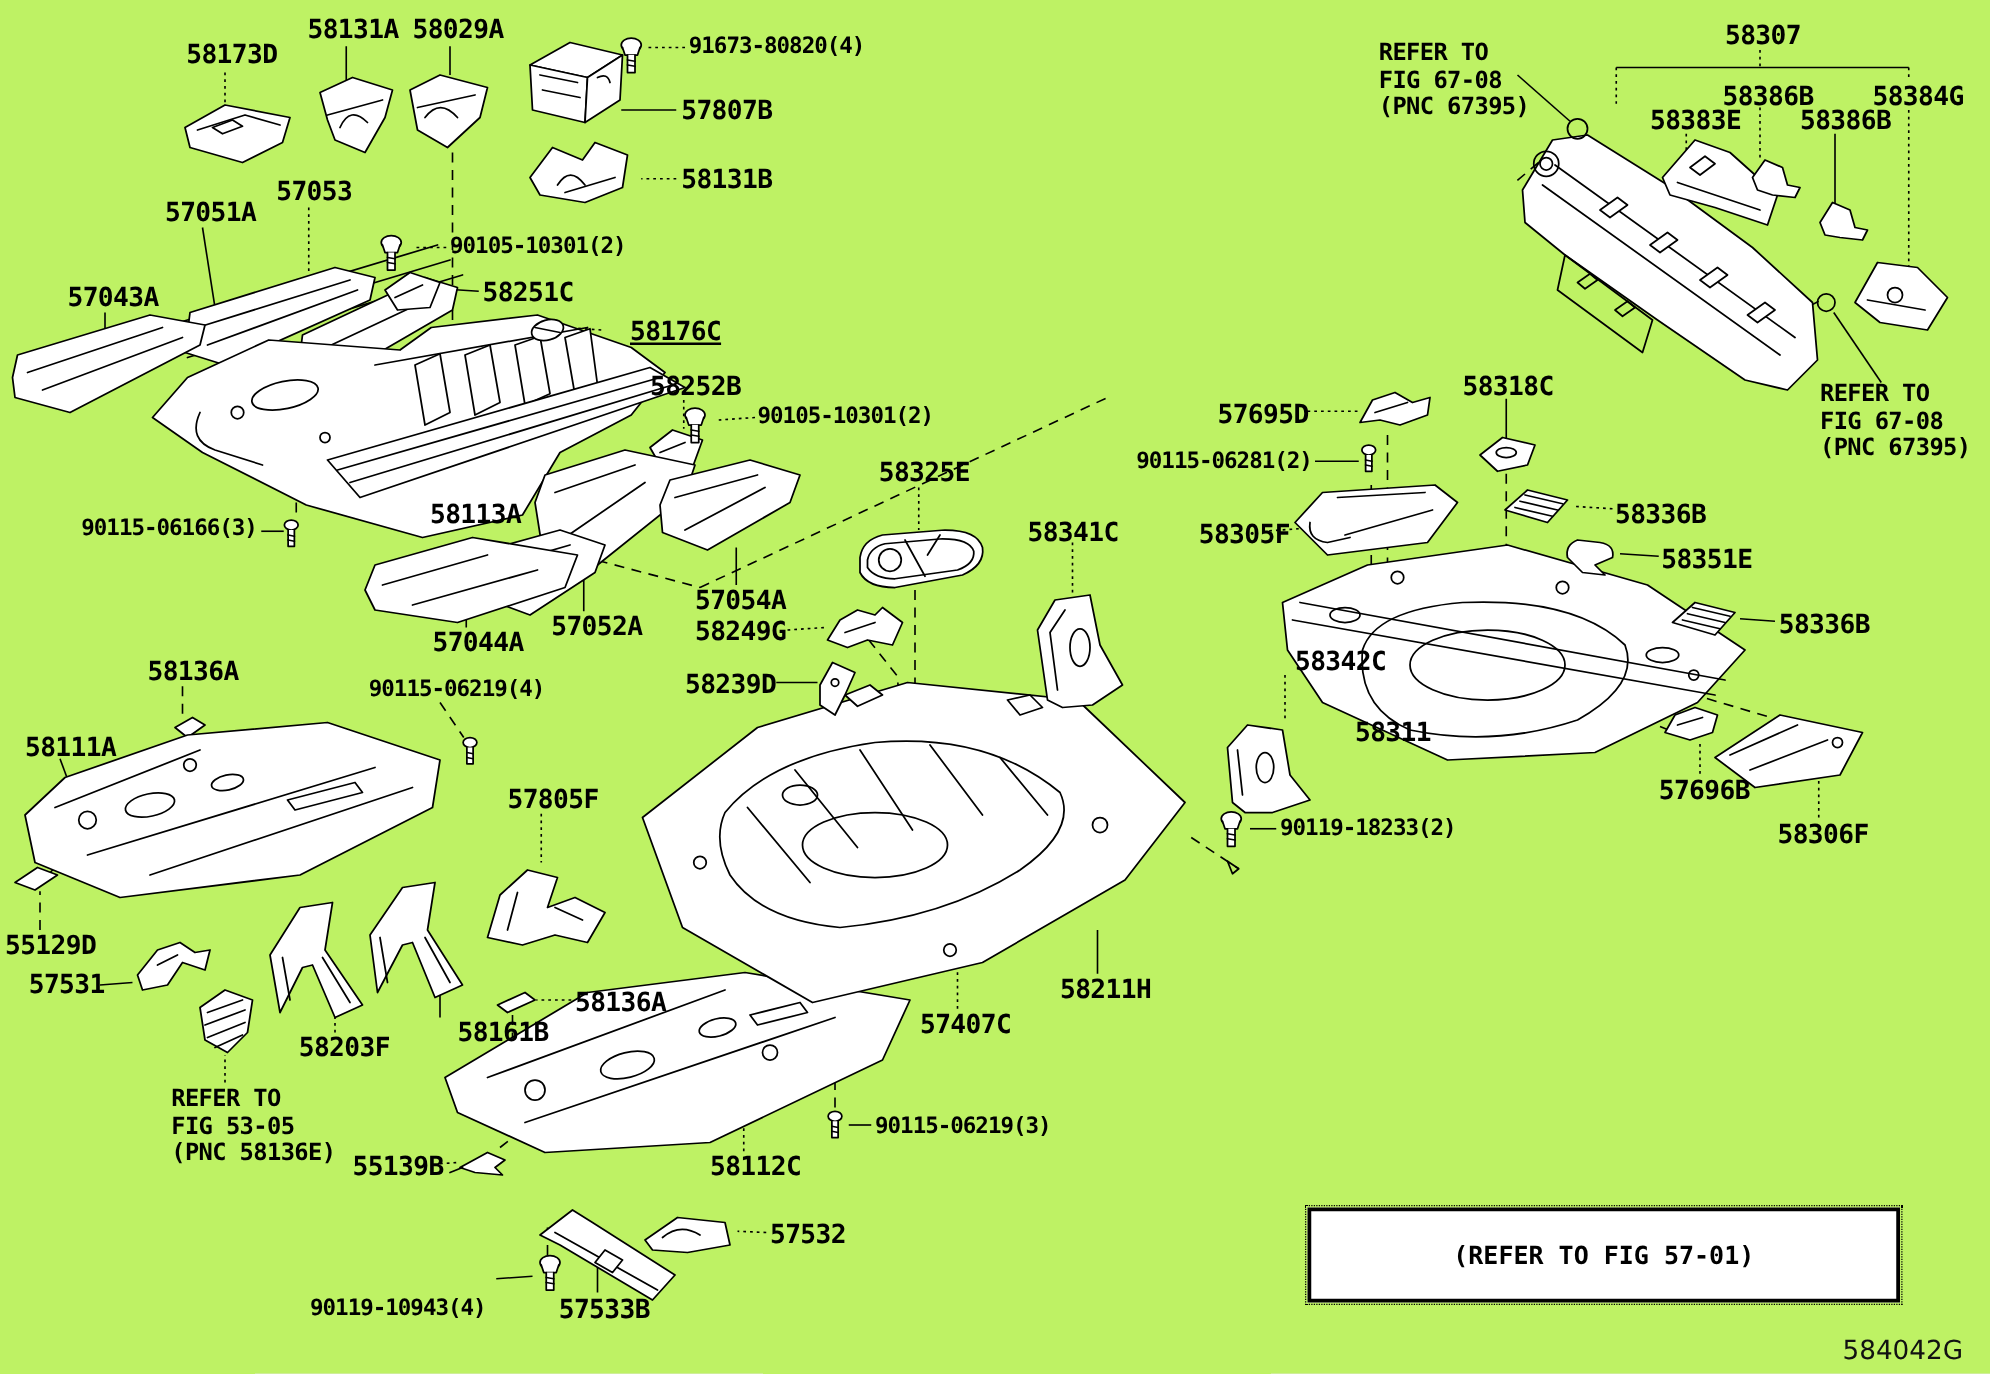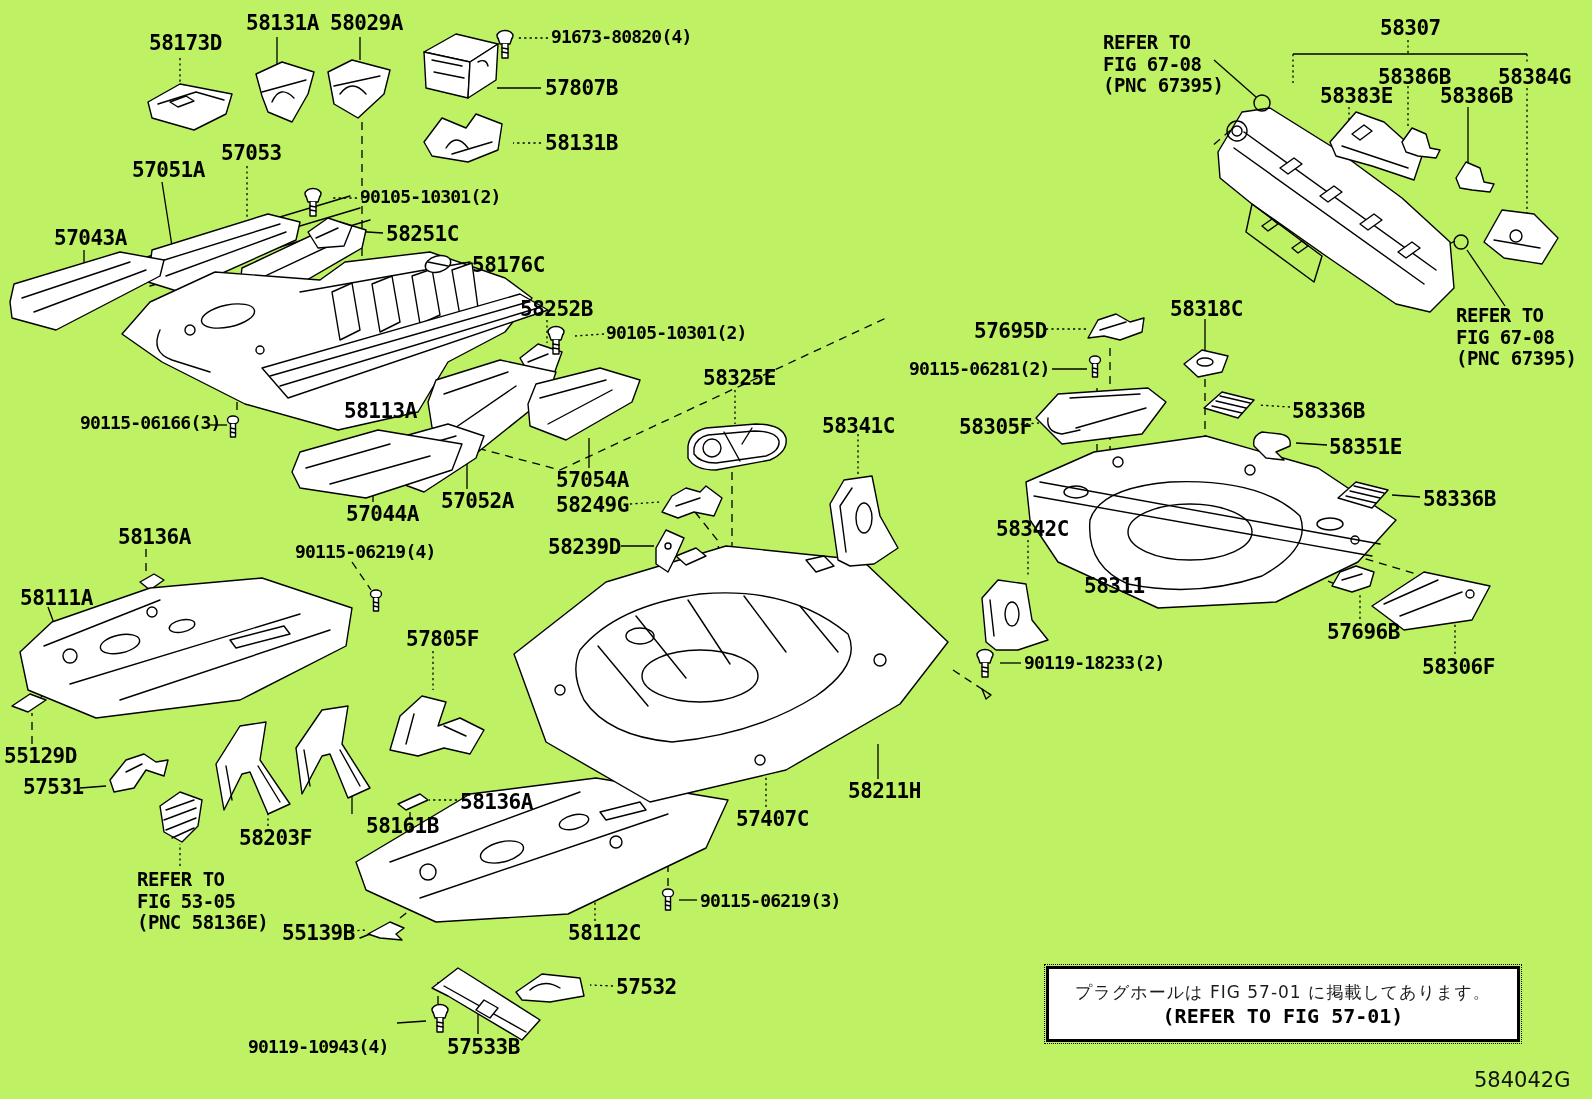--- a/index.html
+++ b/index.html
@@ -419,24 +419,24 @@
       <div class="lbl" style="left: 246px; top: 12px;">58131A</div>
       <div class="lbl" style="left: 330px; top: 12px;">58029A</div>
       <div class="lbl sm" style="left: 551px; top: 28px;">91673-80820(4)</div>
       <div class="lbl" style="left: 545px; top: 77px;">57807B</div>
       <div class="lbl" style="left: 545px; top: 132px;">58131B</div>
       <div class="lbl" style="left: 132px; top: 159px;">57051A</div>
       <div class="lbl" style="left: 221px; top: 142px;">57053</div>
       <div class="lbl sm" style="left: 360px; top: 188px;">90105-10301(2)</div>
       <div class="lbl" style="left: 386px; top: 223px;">58251C</div>
       <div class="lbl" style="left: 54px; top: 227px;">57043A</div>
-      <div class="lbl" style="left: 472px; top: 254px;">58176C</div>
+      <div class="lbl" style="left: 504px; top: 254px; text-decoration: underline;">58176C</div>
       <div class="lbl" style="left: 520px; top: 298px;">58252B</div>
       <div class="lbl sm" style="left: 606px; top: 324px;">90105-10301(2)</div>
-      <div class="lbl sm" style="left: 65px; top: 414px; margin-left: 15px;">90115-06166(3)</div>
+      <div class="lbl sm" style="left: 65px; top: 414px;">90115-06166(3)</div>
       <div class="lbl" style="left: 344px; top: 400px;">58113A</div>
       <div class="lbl" style="left: 556px; top: 469px;">57054A</div>
       <div class="lbl" style="left: 556px; top: 494px;">58249G</div>
       <div class="lbl" style="left: 441px; top: 490px;">57052A</div>
       <div class="lbl" style="left: 346px; top: 503px;">57044A</div>
       <div class="lbl" style="left: 118px; top: 526px;">58136A</div>
       <div class="lbl sm" style="left: 295px; top: 543px;">90115-06219(4)</div>
       <div class="lbl" style="left: 20px; top: 587px;">58111A</div>
       <div class="lbl" style="left: 703px; top: 367px;">58325E</div>
       <div class="lbl" style="left: 822px; top: 415px;">58341C</div>
@@ -451,21 +451,21 @@
       <div class="lbl" style="left: 1498px; top: 66px;">58384G</div>
       <div class="lbl" style="left: 1320px; top: 85px;">58383E</div>
       <div class="lbl" style="left: 1440px; top: 85px;">58386B</div>
       <div class="lbl note" style="left: 1103px; top: 32px;">REFER TO
 FIG 67-08
 (PNC 67395)</div>
       <div class="lbl note" style="left: 1456px; top: 305px;">REFER TO
 FIG 67-08
 (PNC 67395)</div>
       <div class="lbl" style="left: 1423px; top: 488px;">58336B</div>
-      <div class="lbl" style="left: 996px; top: 518px;">58342C</div>
+      <div class="lbl" style="left: 1036px; top: 518px;">58342C</div>
       <div class="lbl" style="left: 1084px; top: 575px;">58311</div>
       <div class="lbl" style="left: 1327px; top: 621px;">57696B</div>
       <div class="lbl" style="left: 1422px; top: 656px;">58306F</div>
       <div class="lbl sm" style="left: 1024px; top: 654px;">90119-18233(2)</div>
       <div class="lbl" style="left: 848px; top: 780px;">58211H</div>
       <div class="lbl" style="left: 736px; top: 808px;">57407C</div>
       <div class="lbl" style="left: 548px; top: 536px;">58239D</div>
       <div class="lbl" style="left: 4px; top: 745px;">55129D</div>
       <div class="lbl" style="left: 23px; top: 776px;">57531</div>
       <div class="lbl" style="left: 239px; top: 827px;">58203F</div>
@@ -477,18 +477,17 @@
 (PNC 58136E)</div>
       <div class="lbl" style="left: 282px; top: 922px;">55139B</div>
       <div class="lbl" style="left: 568px; top: 922px;">58112C</div>
       <div class="lbl sm" style="left: 700px; top: 892px;">90115-06219(3)</div>
       <div class="lbl" style="left: 616px; top: 976px;">57532</div>
       <div class="lbl" style="left: 447px; top: 1036px;">57533B</div>
       <div class="lbl sm" style="left: 248px; top: 1014px; margin-top: 24px;">90119-10943(4)</div>
     </div>
 
   <div class="notebox">
-    <div class="nb-jp" lang="ja">プラグホールは FIG 57-01 に掲載してあります。</div>
     <div class="nb-ref">(REFER TO FIG 57-01)</div>
   </div>
 
   <div class="pagecode">584042G</div>
 </div>
 
 </body></html>

